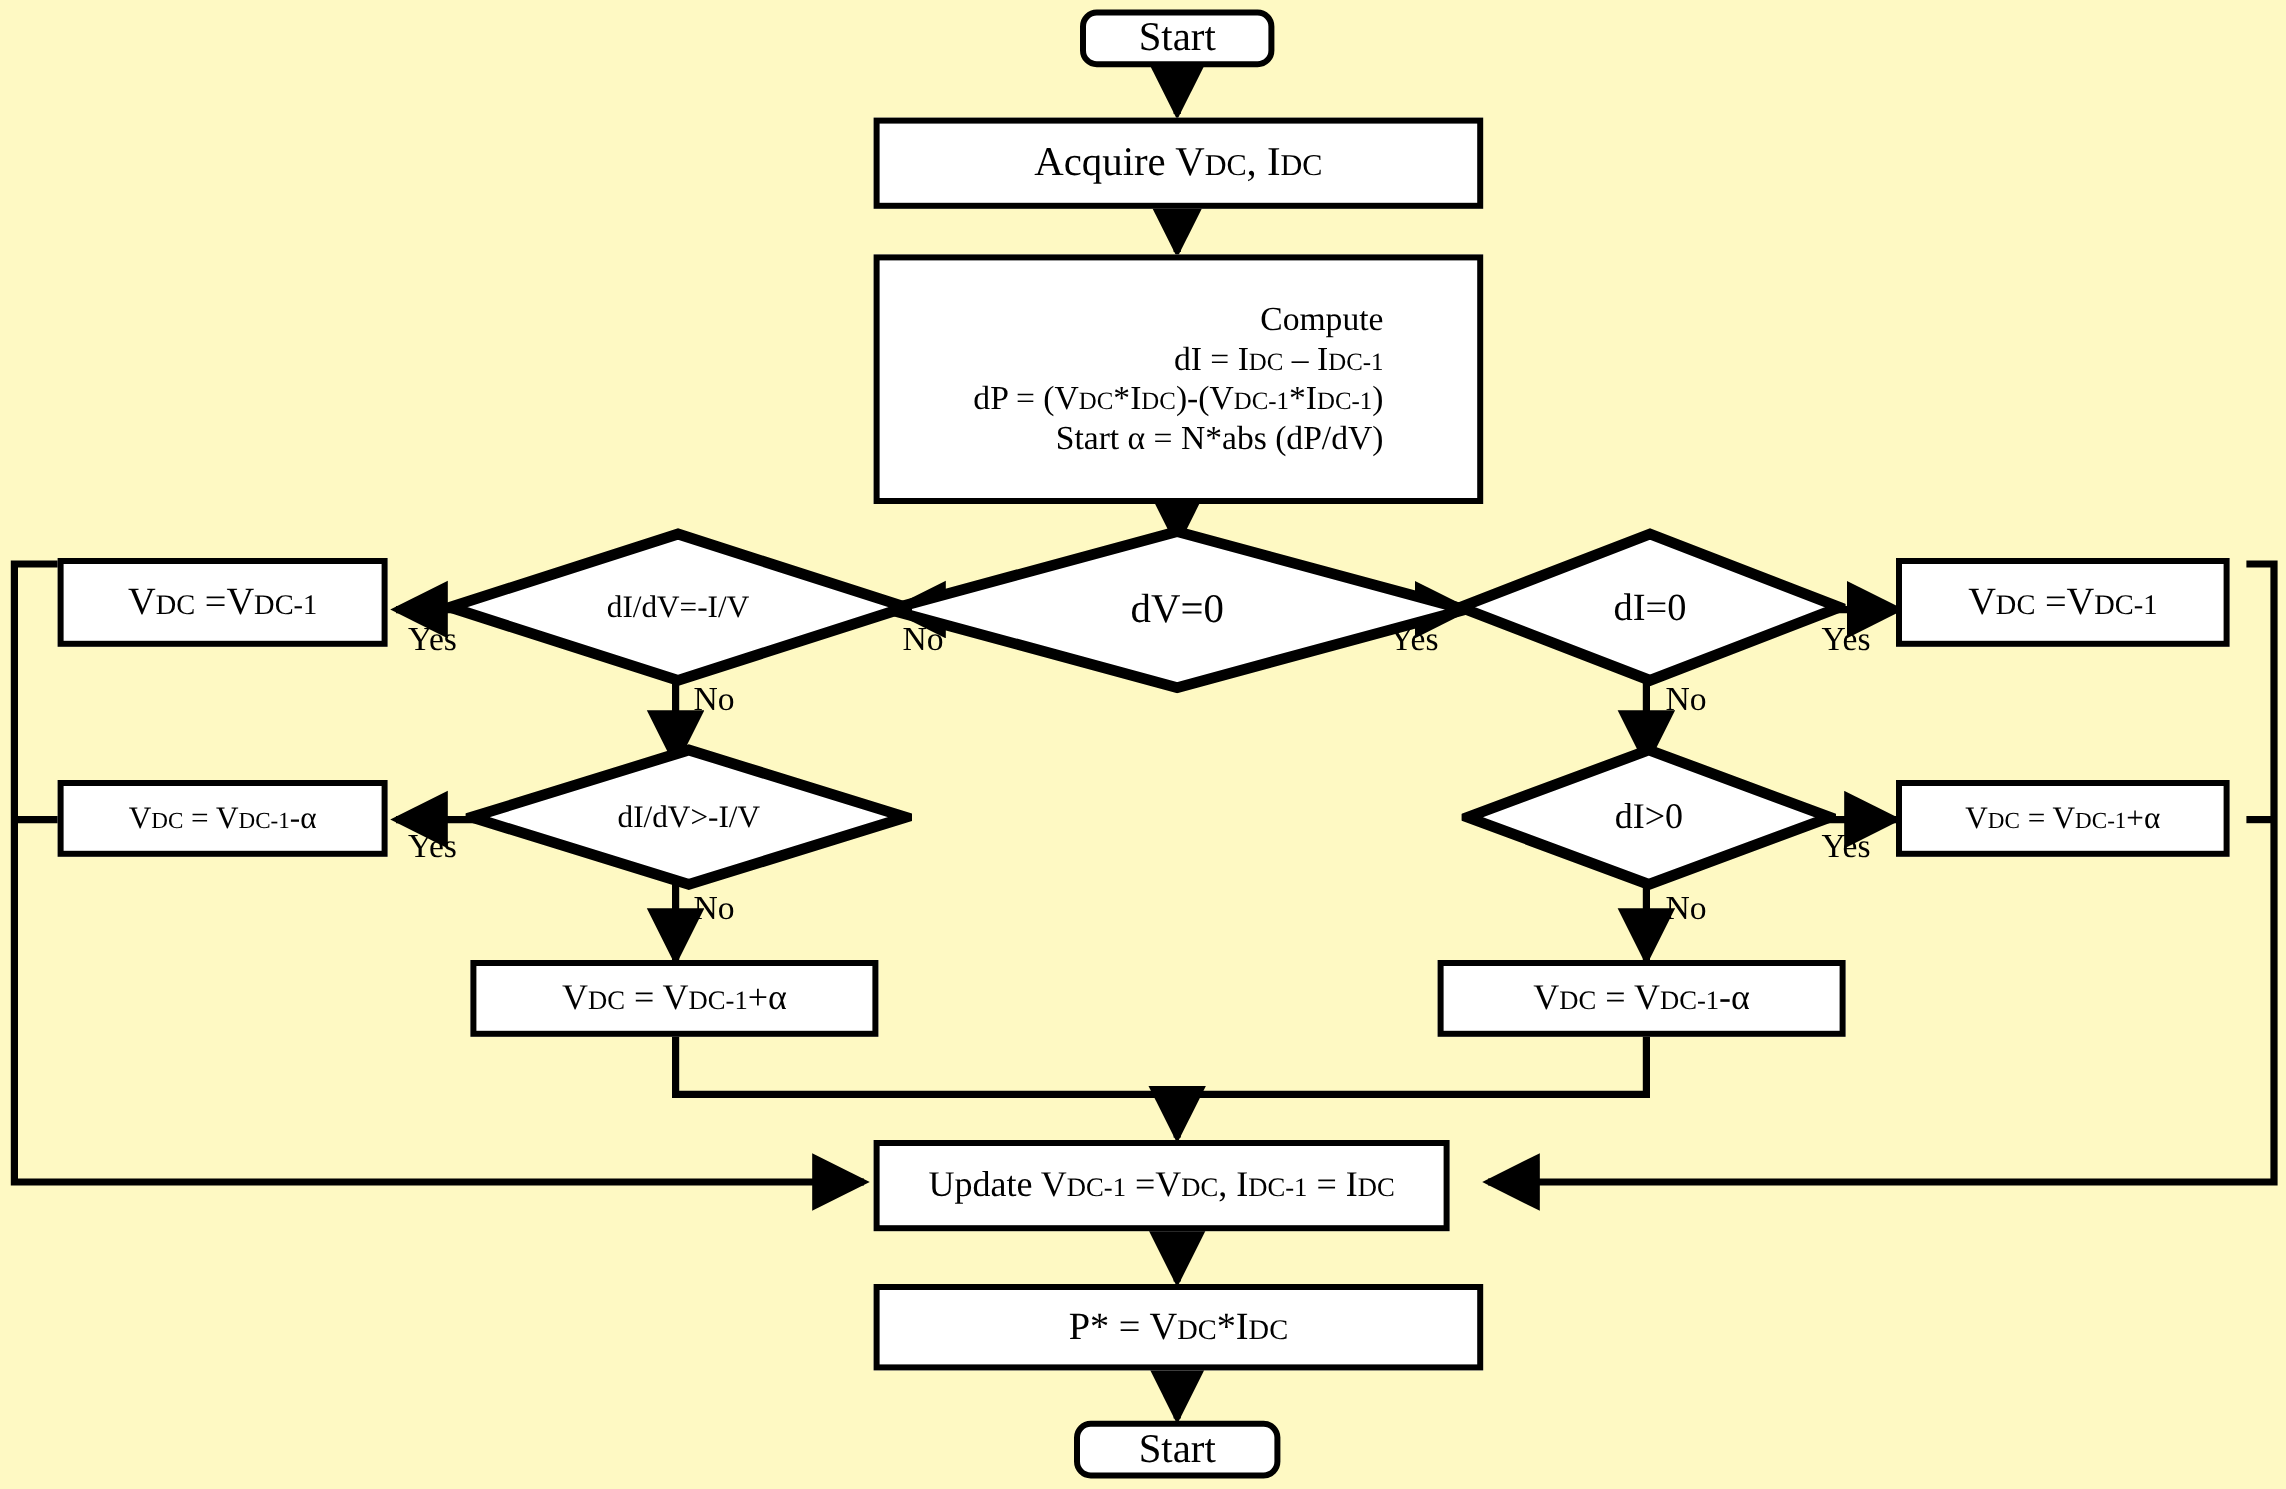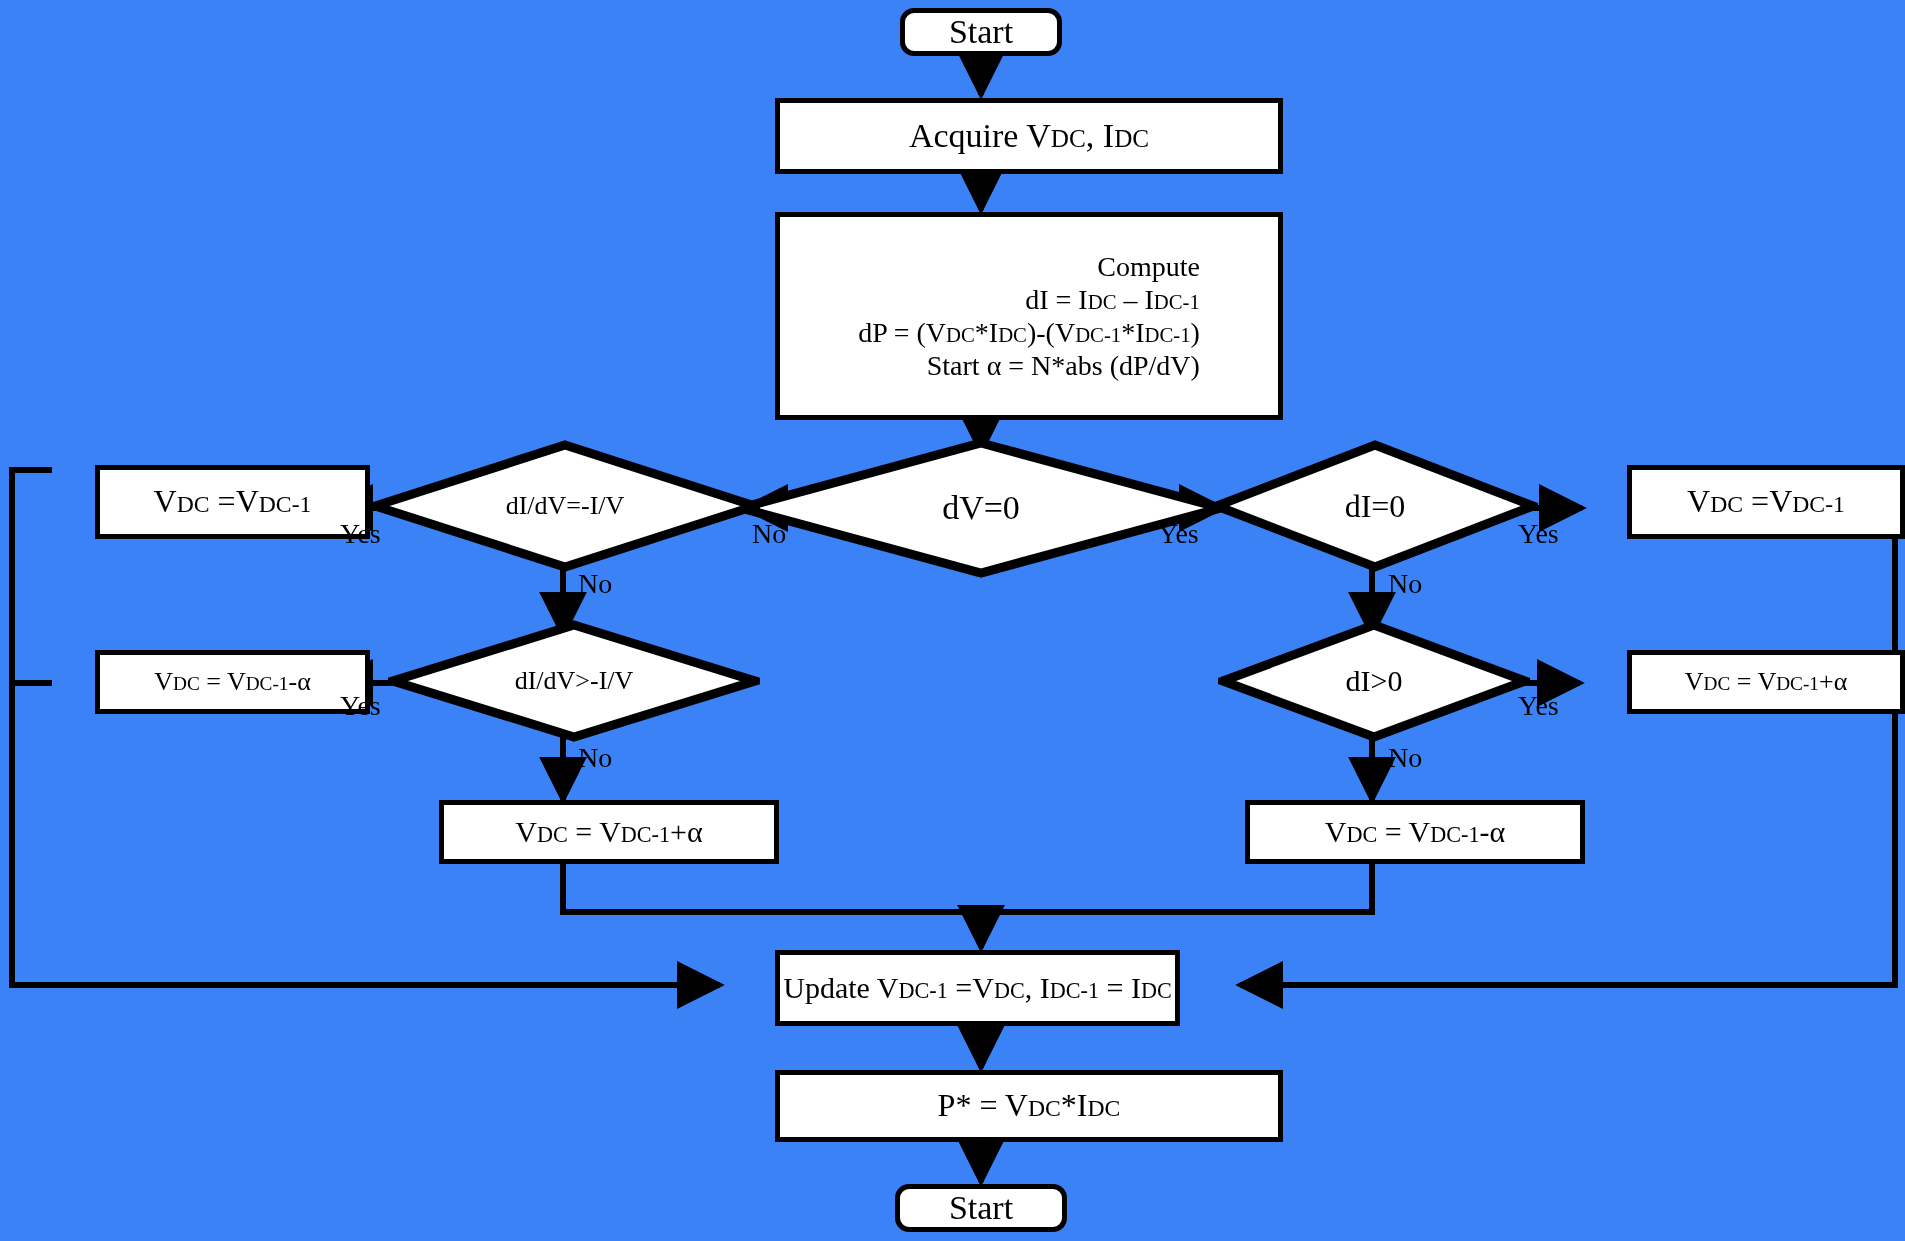--- a/index.html
+++ b/index.html
@@ -4,21 +4,21 @@
 <style>
   html, body {
     margin: 0;
     padding: 0;
     background: #ffffff;
   }
   #canvas {
     position: relative;
     width: 1905px;
     height: 1241px;
-    background: #3b82f6;
+    background: #fef9c3;
     font-family: "Liberation Serif", "DejaVu Serif", serif;
     color: #000000;
     overflow: hidden;
   }
   svg.wires {
     position: absolute;
     left: 0;
     top: 0;
     width: 1905px;
     height: 1241px;
@@ -29,21 +29,20 @@
     box-sizing: border-box;
     display: flex;
     align-items: center;
     justify-content: center;
     text-align: center;
     background: #ffffff;
     line-height: 1.18;
   }
   .proc {
     border: 5px solid #000000;
-    margin-left: 47px;
   }
   .term {
     border: 5px solid #000000;
     border-radius: 14px;
   }
   .diamond-wrap {
     position: absolute;
     box-sizing: border-box;
   }
   .diamond-wrap svg {
@@ -209,21 +208,21 @@
   </div>
 
   <div class="node proc f26" style="left:1580px; top:650px; width:278px; height:64px;">
     <span>V<span class="sub">DC</span> = V<span class="sub">DC-1</span>+α</span>
   </div>
 
   <div class="node proc f30" style="left:1198px; top:800px; width:340px; height:64px;">
     <span>V<span class="sub">DC</span> = V<span class="sub">DC-1</span>-α</span>
   </div>
 
-  <div class="node proc f30" style="left:728px; top:950px; width:405px; height:76px;">
+  <div class="node proc f30" style="left:728px; top:950px; width:480px; height:76px;">
     <span>Update V<span class="sub">DC-1</span> =V<span class="sub">DC</span>, I<span class="sub">DC-1</span> = I<span class="sub">DC</span></span>
   </div>
 
   <div class="node proc f32" style="left:728px; top:1070px; width:508px; height:72px; font-size:32px;">
     <span>P* = V<span class="sub">DC</span>*I<span class="sub">DC</span></span>
   </div>
 
   <div class="node term f34" style="left:895px; top:1184px; width:172px; height:48px;">
     <span>Start</span>
   </div>

